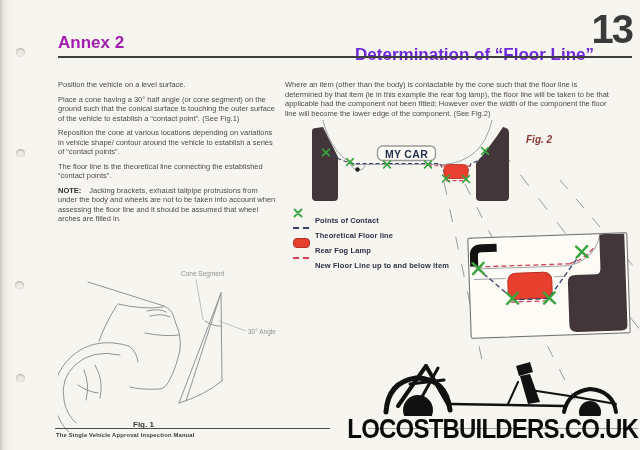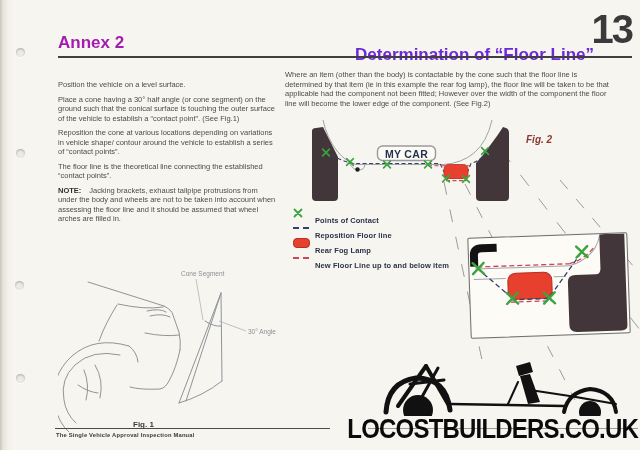--- a/index.html
+++ b/index.html
@@ -11,21 +11,21 @@
         box-shadow:inset 0 1px 2px rgba(0,0,0,.28), 0 1px 0 rgba(255,255,255,.7);}
   .hole1{left:16px;top:48px}.hole2{left:16px;top:149px}.hole3{left:15px;top:281px}.hole4{left:16px;top:374px}
 
   .annex{position:absolute;left:58px;top:33px;font-size:17px;font-weight:bold;color:#a21caf;}
   .doc-title{position:absolute;right:46px;top:45px;font-size:17px;font-weight:bold;color:#6d28d9;}
   .chapter-num{position:absolute;right:8px;top:7px;font-size:40px;font-weight:bold;color:#3a3a3a;letter-spacing:-2px;}
   .head-rule{position:absolute;left:58px;top:56px;width:574px;height:2.2px;background:#3f3f3f;}
 
   .col{position:absolute;font-size:7.5px;line-height:9.5px;color:#4c4c4c;}
   .col-left{left:58px;top:80px;width:218px;}
-  .col-right{left:285px;top:70px;width:328px;}
+  .col-right{left:285px;top:80px;width:328px;}
   .col p{margin:0 0 5px 0;}
   .col b{color:#2e2e2e;margin-right:8px;}
 
   .fig2-svg{position:absolute;left:285px;top:118px;width:355px;height:292px;}
   .fig2-caption{position:absolute;left:526px;top:134px;font-size:10px;font-weight:bold;color:#8a3a33;font-style:italic;}
   .fig1-svg{position:absolute;left:58px;top:262px;width:235px;height:170px;}
 
   .legend{position:absolute;left:293px;top:205px;width:190px;}
   .legend-row{display:flex;align-items:center;height:15px;}
   .legend-marker{width:22px;display:flex;align-items:center;justify-content:flex-start;flex:0 0 22px;}
@@ -124,21 +124,21 @@
           </svg>
       </span>
       <span class="legend-label">Points of Contact</span>
     </div>
     <div class="legend-row">
       <span class="legend-marker">
         <svg width="17" height="4">
             <line x1="0" y1="2" x2="17" y2="2" stroke="#35406b" stroke-width="1.8" stroke-dasharray="6 4"></line>
           </svg>
       </span>
-      <span class="legend-label">Reposition Floor line</span>
+      <span class="legend-label">Theoretical Floor line</span>
     </div>
     <div class="legend-row">
       <span class="legend-marker">
           <span class="lamp-swatch"></span>
         </span>
       <span class="legend-label">Rear Fog Lamp</span>
     </div>
     <div class="legend-row">
       <span class="legend-marker">
         <svg width="17" height="4">

